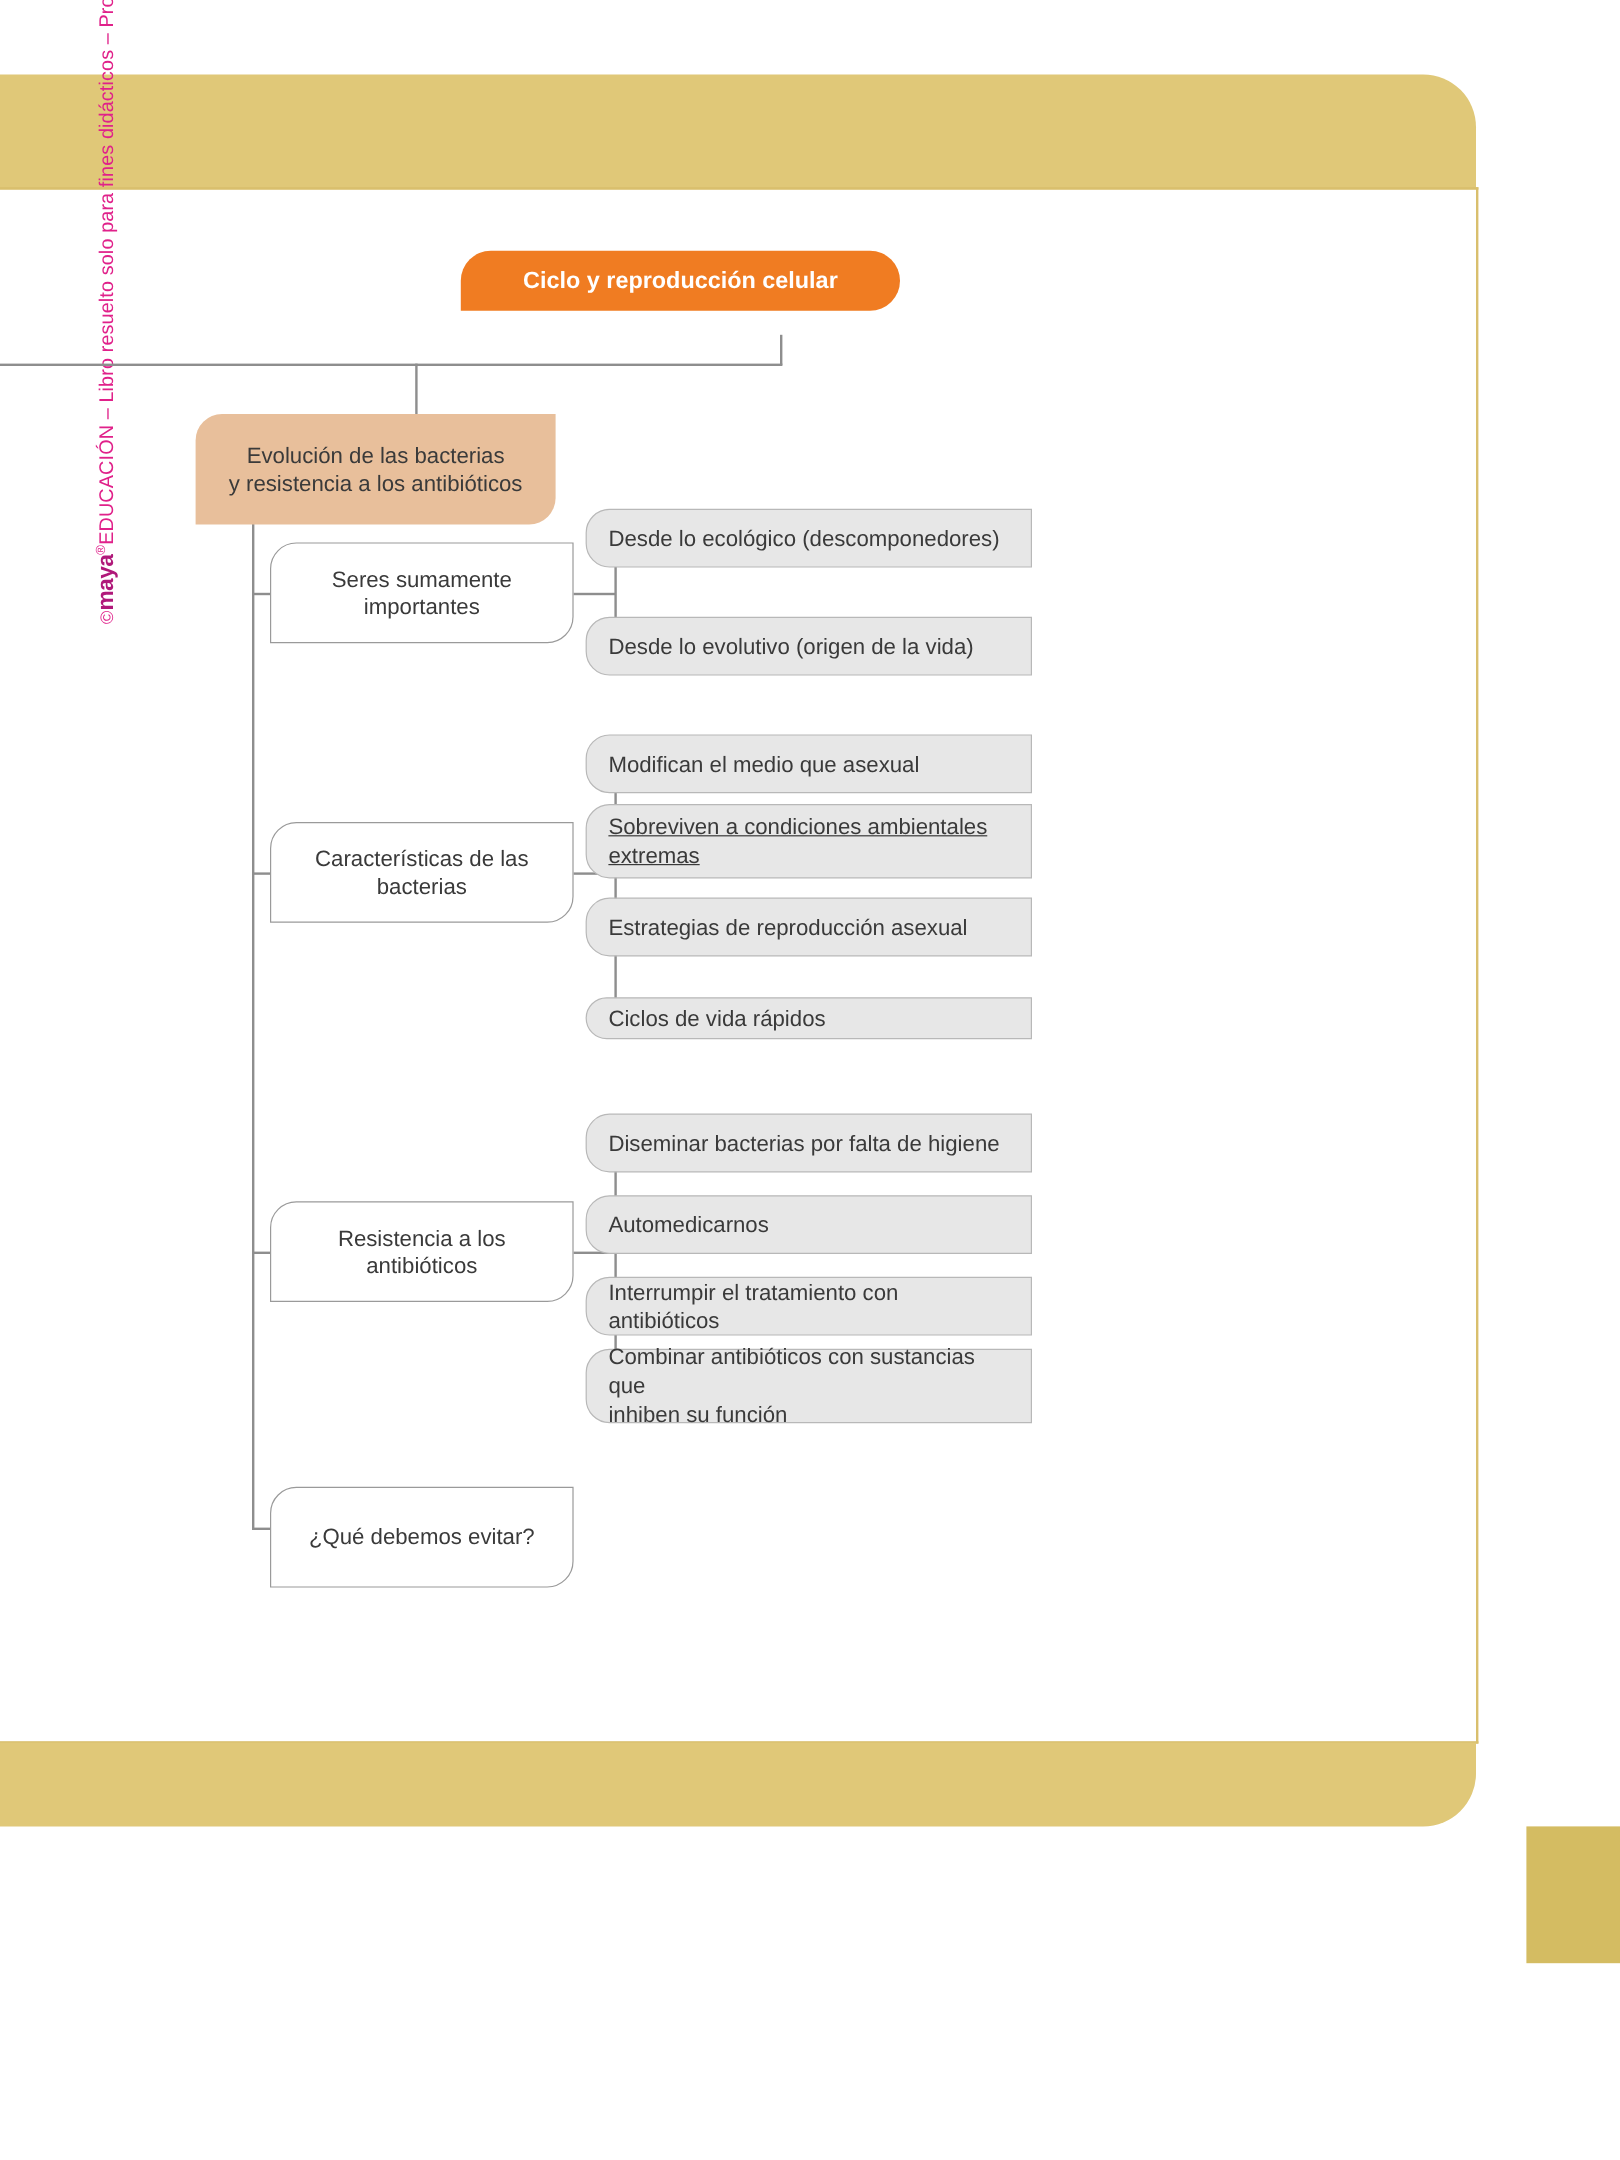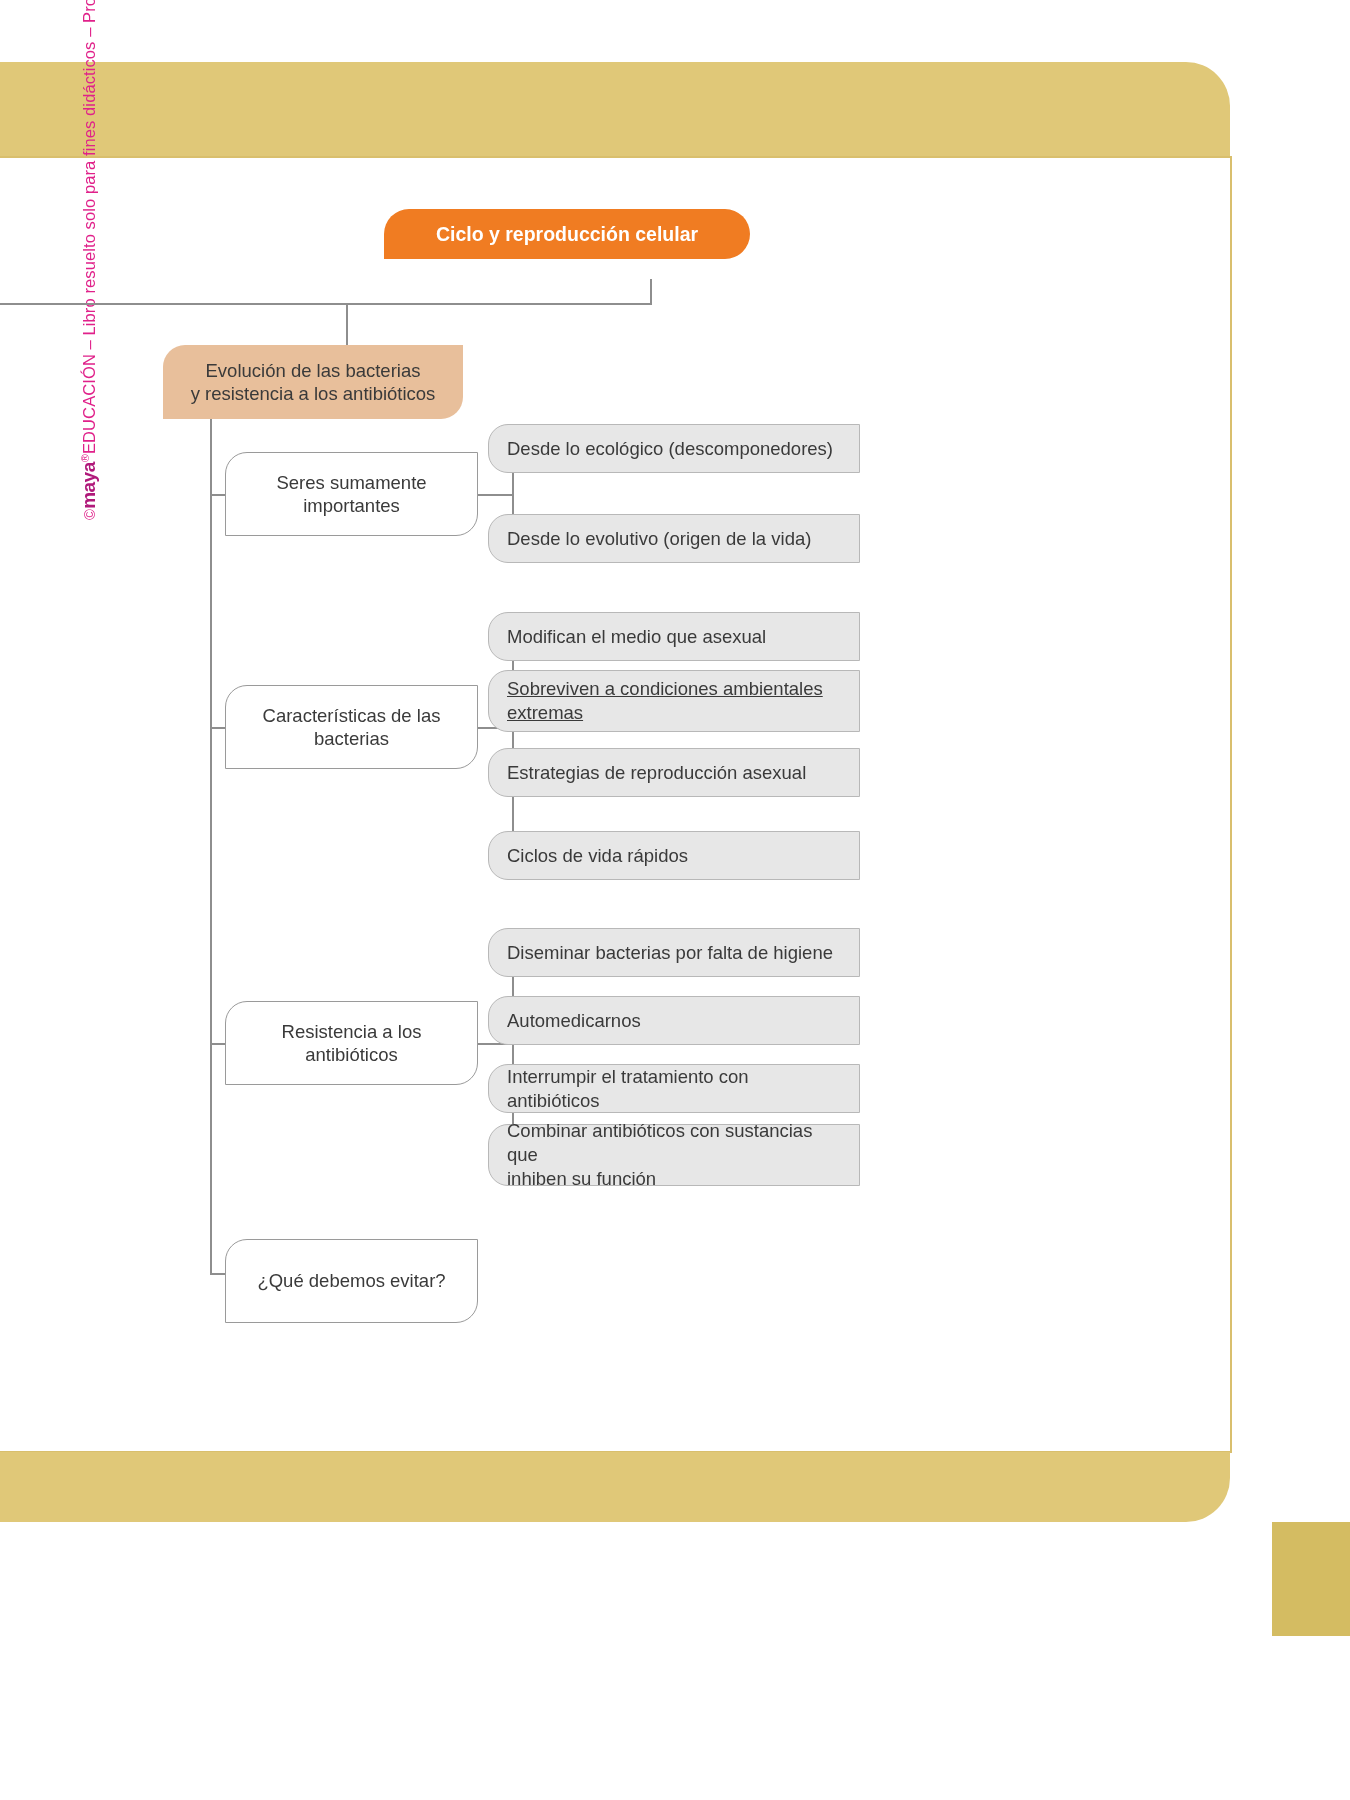--- a/index.html
+++ b/index.html
@@ -180,21 +180,21 @@
     <div class="ln v" style="left:512px;top:797px;height:218px;"></div>
     <div class="ln h" style="left:512px;top:797px;width:35px;"></div>
     <div class="ln h" style="left:512px;top:864px;width:35px;"></div>
     <div class="ln h" style="left:512px;top:932px;width:35px;"></div>
     <div class="ln h" style="left:512px;top:1014px;width:35px;"></div>
 
     <div class="node n-root" style="left:384px;top:53px;width:366px;height:50px;">
       <span>Ciclo y reproducción celular</span>
     </div>
 
-    <div class="node n-l1" style="left:163px;top:189px;width:300px;height:74px;flex-direction:column;">
+    <div class="node n-l1" style="left:163px;top:189px;width:300px;height:92px;flex-direction:column;">
       <span>Evolución de las bacterias</span>
       <span>y resistencia a los antibióticos</span>
     </div>
 
     <div class="node n-l2 pre" style="left:225px;top:296px;width:253px;height:84px;white-space:pre-line;">
       <span>Seres sumamente
 importantes</span>
     </div>
 
     <div class="node n-l3" style="left:488px;top:268px;width:372px;height:49px;">
@@ -212,21 +212,21 @@
     <div class="node n-l3" style="left:488px;top:456px;width:372px;height:49px;">
       <span>Modifican el medio que asexual</span>
     </div>
     <div class="node n-l3 two-line" style="left:488px;top:514px;width:372px;height:62px;white-space:pre-line;text-decoration:underline;">
       <span>Sobreviven a condiciones ambientales
     extremas</span>
     </div>
     <div class="node n-l3" style="left:488px;top:592px;width:372px;height:49px;">
       <span>Estrategias de reproducción asexual</span>
     </div>
-    <div class="node n-l3" style="left:488px;top:675px;width:372px;height:49px;">
+    <div class="node n-l3" style="left:488px;top:675px;width:372px;height:35px;">
       <span>Ciclos de vida rápidos</span>
     </div>
 
     <div class="node n-l3" style="left:488px;top:772px;width:372px;height:49px;">
       <span>Diseminar bacterias por falta de higiene</span>
     </div>
 
     <div class="node n-l2" style="left:225px;top:845px;width:253px;height:84px;white-space:pre-line;">
       <span>Resistencia a los
 antibióticos</span>

